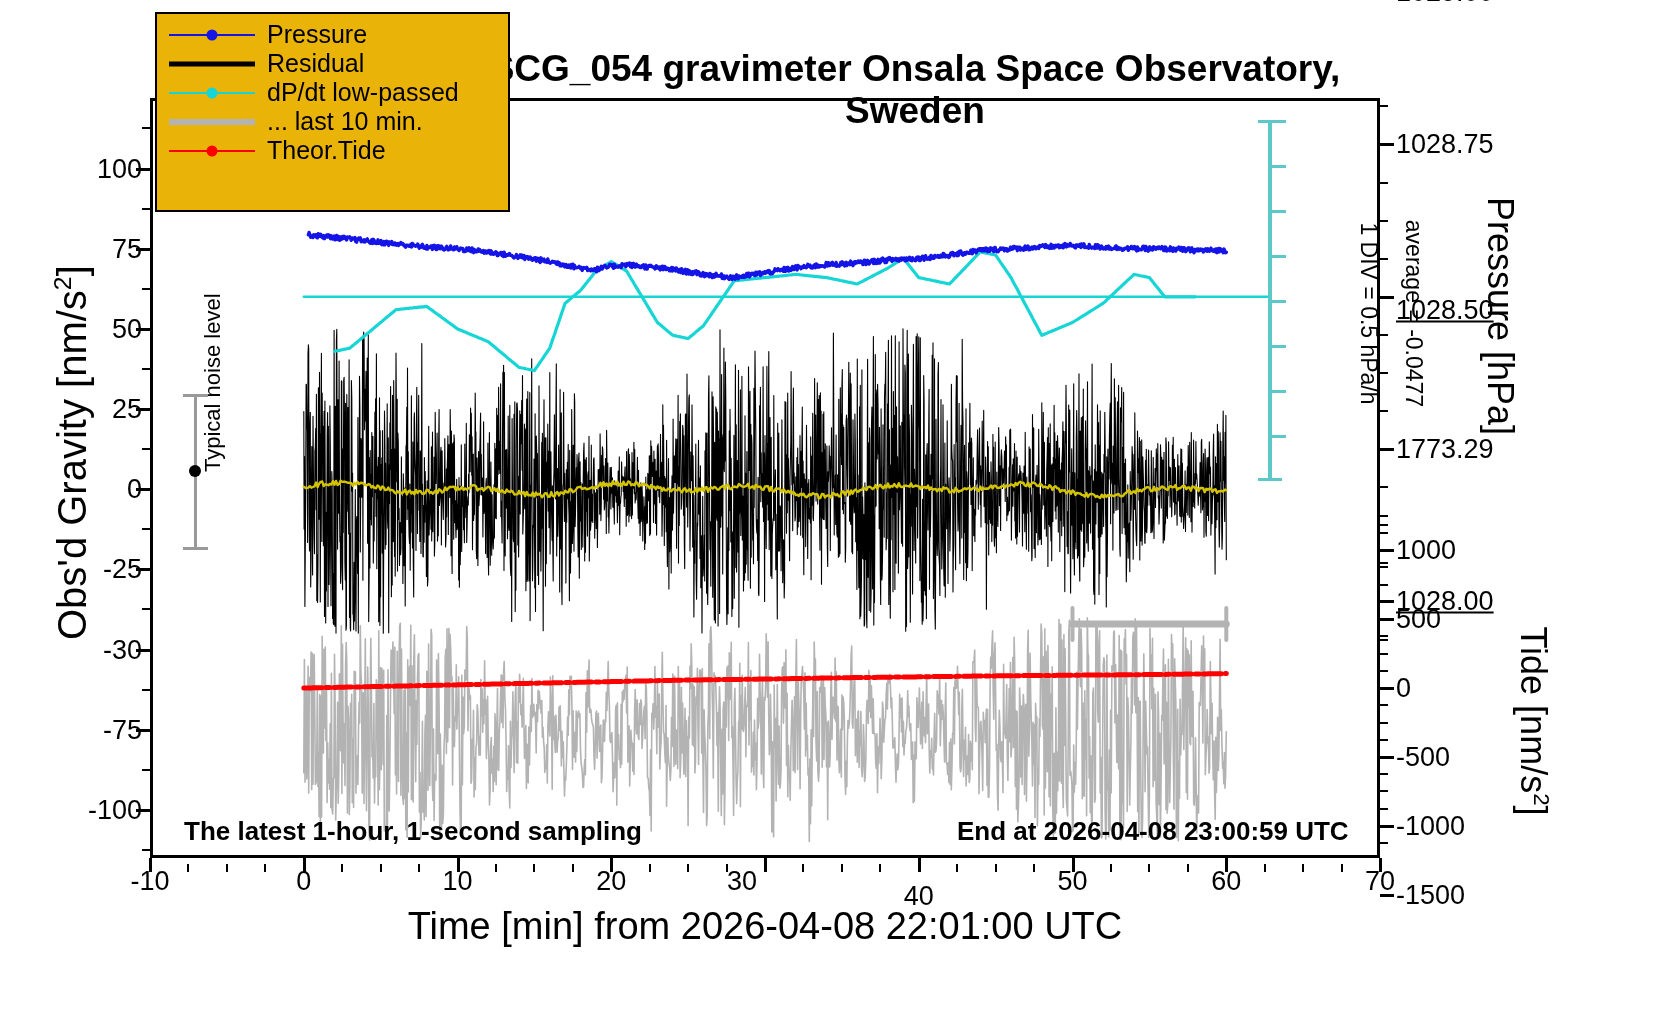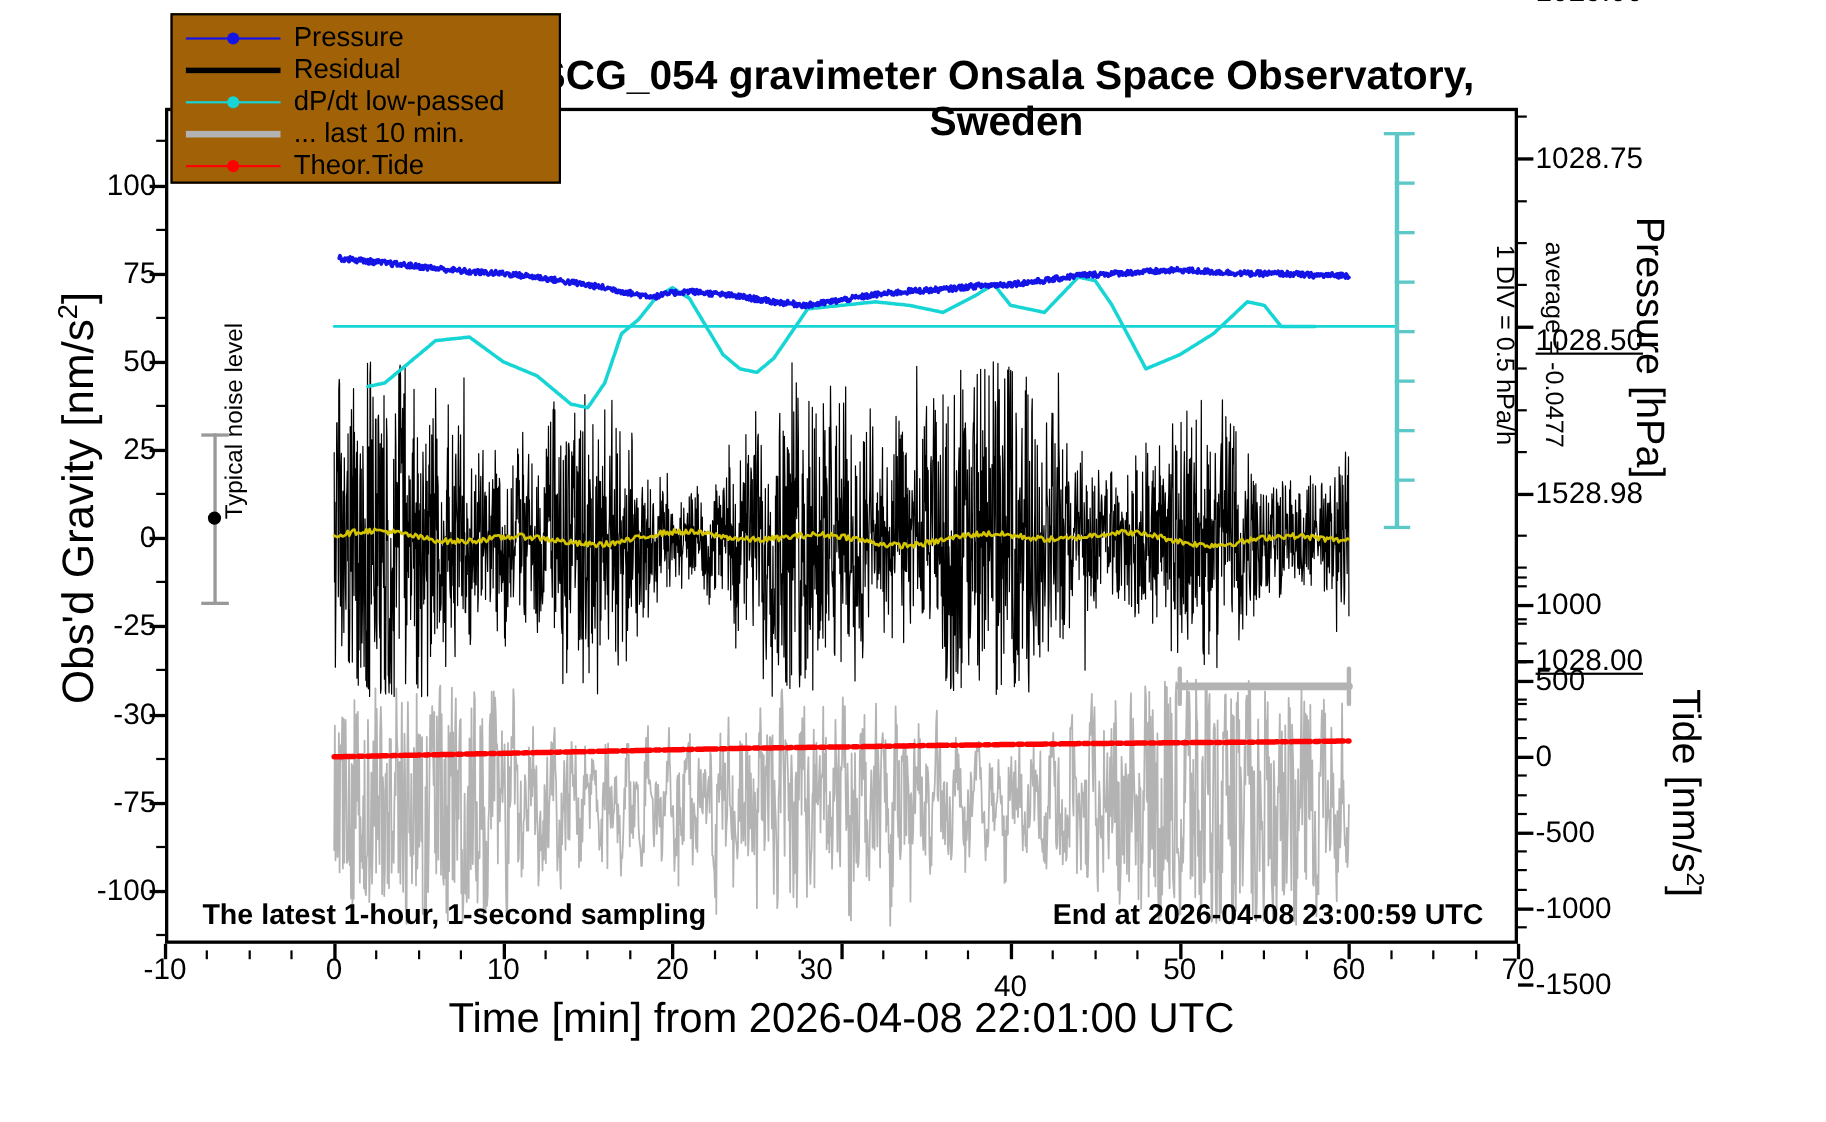--- a/index.html
+++ b/index.html
@@ -33,21 +33,21 @@
   .xtick{position:absolute;top:866px;text-align:center;font-size:27px;
          transform:translateX(-50%);white-space:nowrap;}
 
   .tick-l{position:absolute;left:136px;width:14px;height:3px;background:#000;}
   .tick-ls{position:absolute;left:142px;width:8px;height:2px;background:#000;}
   .tick-r{position:absolute;left:1380px;width:14px;height:3px;background:#000;}
   .tick-rs{position:absolute;left:1380px;width:8px;height:2px;background:#000;}
   .tick-b{position:absolute;top:858px;width:3px;height:14px;background:#000;}
 
   
-  #legend{left:155px;top:12px;width:355px;height:155px;background:#a16207;
+  #legend{left:155px;top:12px;width:355px;height:200px;background:#eab308;
           border:2px solid #000;box-sizing:border-box;z-index:40;
           padding:6px 0 0 0;}
   .leg-row{display:flex;align-items:center;height:29px;padding-left:12px;}
   .leg-swatch{width:86px;height:20px;position:relative;flex:none;margin-right:12px;}
   .leg-line{position:absolute;left:0;top:50%;width:86px;transform:translateY(-50%);}
   .leg-dot{position:absolute;left:43px;top:50%;width:11px;height:11px;
            border-radius:50%;transform:translate(-50%,-50%);}
   .leg-text{font-size:25px;line-height:1;white-space:nowrap;}
 
   
@@ -212,21 +212,21 @@
     <div class="tick-ls" style="top: 287.802px;"></div>
     <div class="tick-ls" style="top: 207.633px;"></div>
     <div class="tick-ls" style="top: 127.464px;"></div>
   </div>
 <div id="ticks-right">
     <div class="ytick-r" style="top: -7.82278px;">1029.00</div>
     <div class="ytick-r" style="top: 144.498px;">1028.75</div>
     <div class="tick-r" style="top: 143.498px;"></div>
     <div class="ytick-r" style="top: 310px; text-decoration: underline;">1028.50</div>
     <div class="tick-r" style="top: 295.819px;"></div>
-    <div class="ytick-r" style="top: 449.139px;">1528.98</div>
+    <div class="ytick-r" style="top: 449.139px;">1773.29</div>
     <div class="tick-r" style="top: 448.139px;"></div>
     <div class="ytick-r" style="top: 601.46px; text-decoration: underline;">1028.00</div>
     <div class="tick-r" style="top: 600.46px;"></div>
     <div class="tick-rs" style="top: 638.54px;"></div>
     <div class="tick-rs" style="top: 562.38px;"></div>
     <div class="tick-rs" style="top: 524.3px;"></div>
     <div class="tick-rs" style="top: 486.219px;"></div>
     <div class="tick-rs" style="top: 410.059px;"></div>
     <div class="tick-rs" style="top: 371.979px;"></div>
     <div class="tick-rs" style="top: 333.899px;"></div>

